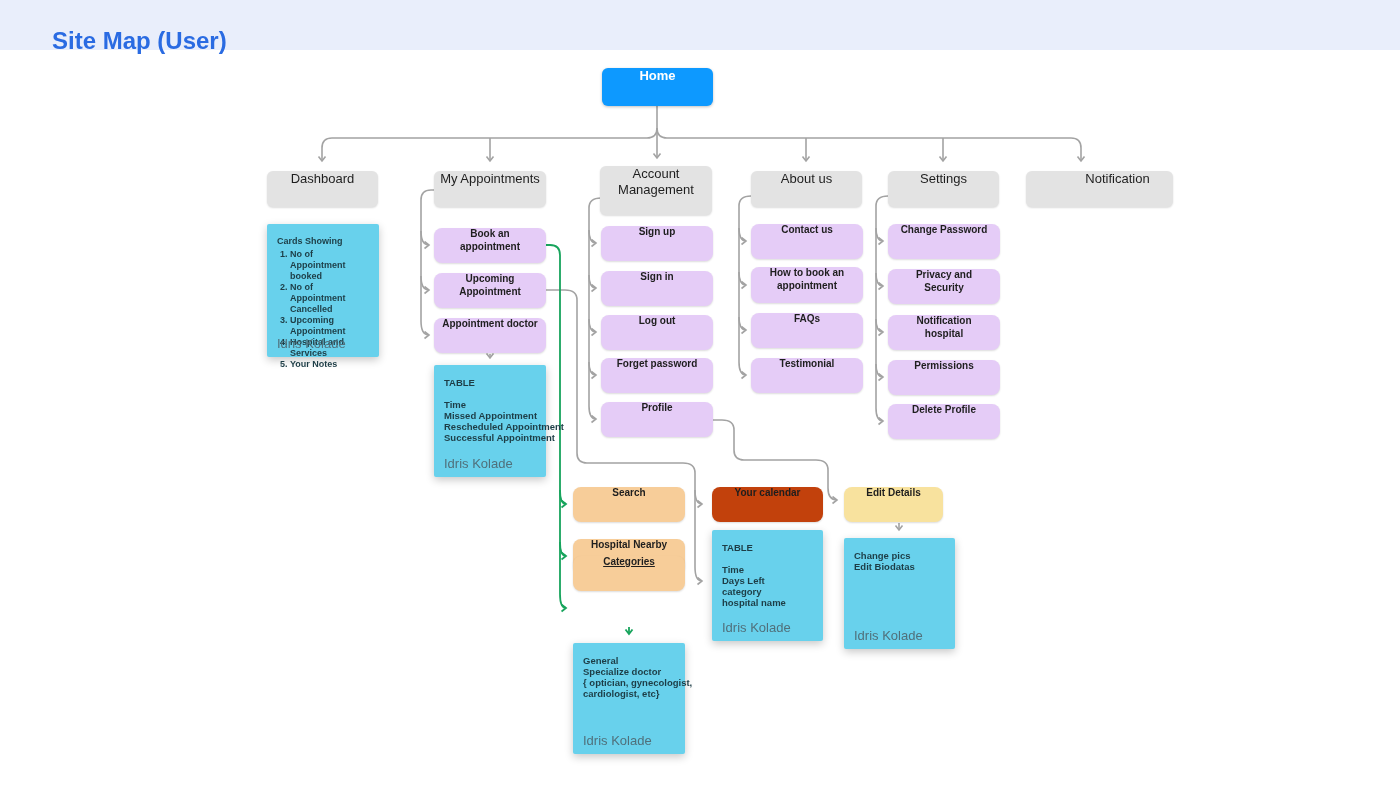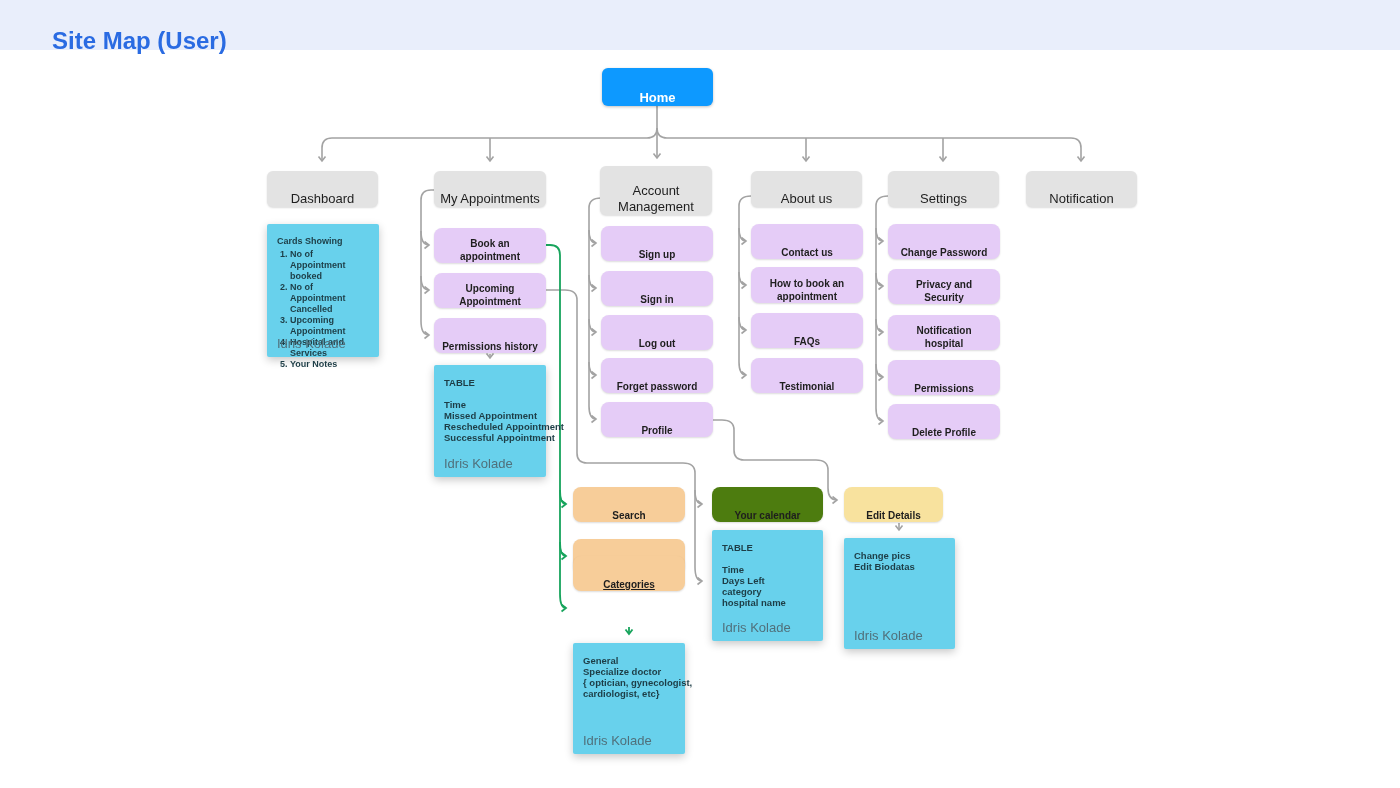--- a/index.html
+++ b/index.html
@@ -4,28 +4,28 @@
 <style>
   html,body{margin:0;padding:0;background:#fff;}
   #canvas{position:relative;width:1400px;height:788px;background:#ffffff;overflow:hidden;
           font-family:"Liberation Sans","DejaVu Sans",sans-serif;}
   
   .topbar{position:absolute;left:0;top:0;width:1400px;height:50px;background:#e9eefb;}
   .topbar h1{margin:16px;position:absolute;left:36px;top:11px;font-size:24px;font-weight:bold;color:#2a6be2;}
   
   svg.wires{position:absolute;left:0;top:0;pointer-events:none;}
   
-  .node{position:absolute;display:flex;align-items:flex-end;justify-content:center;text-align:center;
+  .node{position:absolute;display:flex;align-items:flex-start;justify-content:center;text-align:center;
         border-radius:6px;font-size:13px;color:#1e1e1e;box-shadow:0 1px 2px rgba(0,0,0,.14);line-height:1.25;}
   .lvl2{background:#e3e3e3;width:111px;height:36px;}
   .node.home{background:#0d99ff;color:#ffffff;width:111px;height:38px;font-weight:600;box-shadow:0 1px 3px rgba(0,0,0,.25);}
   .child{width:112px;height:35px;font-size:10px;font-weight:600;border-radius:8px;padding:0 8px;box-sizing:border-box;}
   .purple{background:#e5ccf7;}
   .orange{background:#f7cd99;}
-  .greenbox{background:#4d7c0f;}
+  .greenbox{background:#c2410c;}
   .yellowbox{background:#f8e29e;}
   
   .card{position:absolute;background:#68d1ec;box-shadow:0 3px 8px rgba(0,0,0,.22);border-radius:2px;
         box-sizing:border-box;padding:12px 10px 8px 10px;color:#1d3d46;font-size:9.5px;font-weight:600;line-height:11px;}
   .card .ctitle{font-weight:bold;margin-bottom:11px;}
   .card .cline{white-space:nowrap;}
   .card .sig{position:absolute;left:10px;bottom:8px;font-size:13px;font-weight:normal;color:#50707b;}
   .card ol{margin:1px 0 0 0;padding:0 0 0 13px;}
   .card ol li{margin:0;padding:0;}
 </style>
@@ -111,21 +111,21 @@
   </div>
   <div class="node lvl2" style="left:600px;top:166px;width:112px;height:49px;">
     <span>Account Management</span>
   </div>
   <div class="node lvl2" style="left:751px;top:171px;">
     <span>About us</span>
   </div>
   <div class="node lvl2" style="left:888px;top:171px;">
     <span>Settings</span>
   </div>
-  <div class="node lvl2" style="left:1026px;top:171px;">
+  <div class="node lvl2" style="left:1026px;top:171px;padding-left:36px;">
     <span>Notification</span>
   </div>
 
   <div class="card" style="left:267px;top:224px;width:112px;height:133px;font-size:9px;">
     <div class="ctitle" style="margin-bottom:2px;">Cards Showing</div>
     <ol>
       <li>No of Appointment booked</li>
       <li>No of Appointment Cancelled</li>
       <li>Upcoming Appointment</li>
       <li>Hospital and Services</li>
@@ -134,21 +134,21 @@
     <div class="sig">Idris Kolade</div>
   </div>
 
   <div class="node child purple" style="left:434px;top:228px;">
     <span>Book an appointment</span>
   </div>
   <div class="node child purple" style="left:434px;top:273px;">
     <span>Upcoming Appointment</span>
   </div>
   <div class="node child purple" style="left:434px;top:318px;">
-    <span>Permissions history</span>
+    <span>Appointment doctor</span>
   </div>
 
   <div class="card" style="left:434px;top:365px;width:112px;height:112px;">
     <div class="ctitle">TABLE</div>
     <div class="cline">Time</div>
     <div class="cline">Missed Appointment</div>
     <div class="cline">Rescheduled Appointment</div>
     <div class="cline">Successful Appointment</div>
     <div class="sig">Idris Kolade</div>
   </div>

